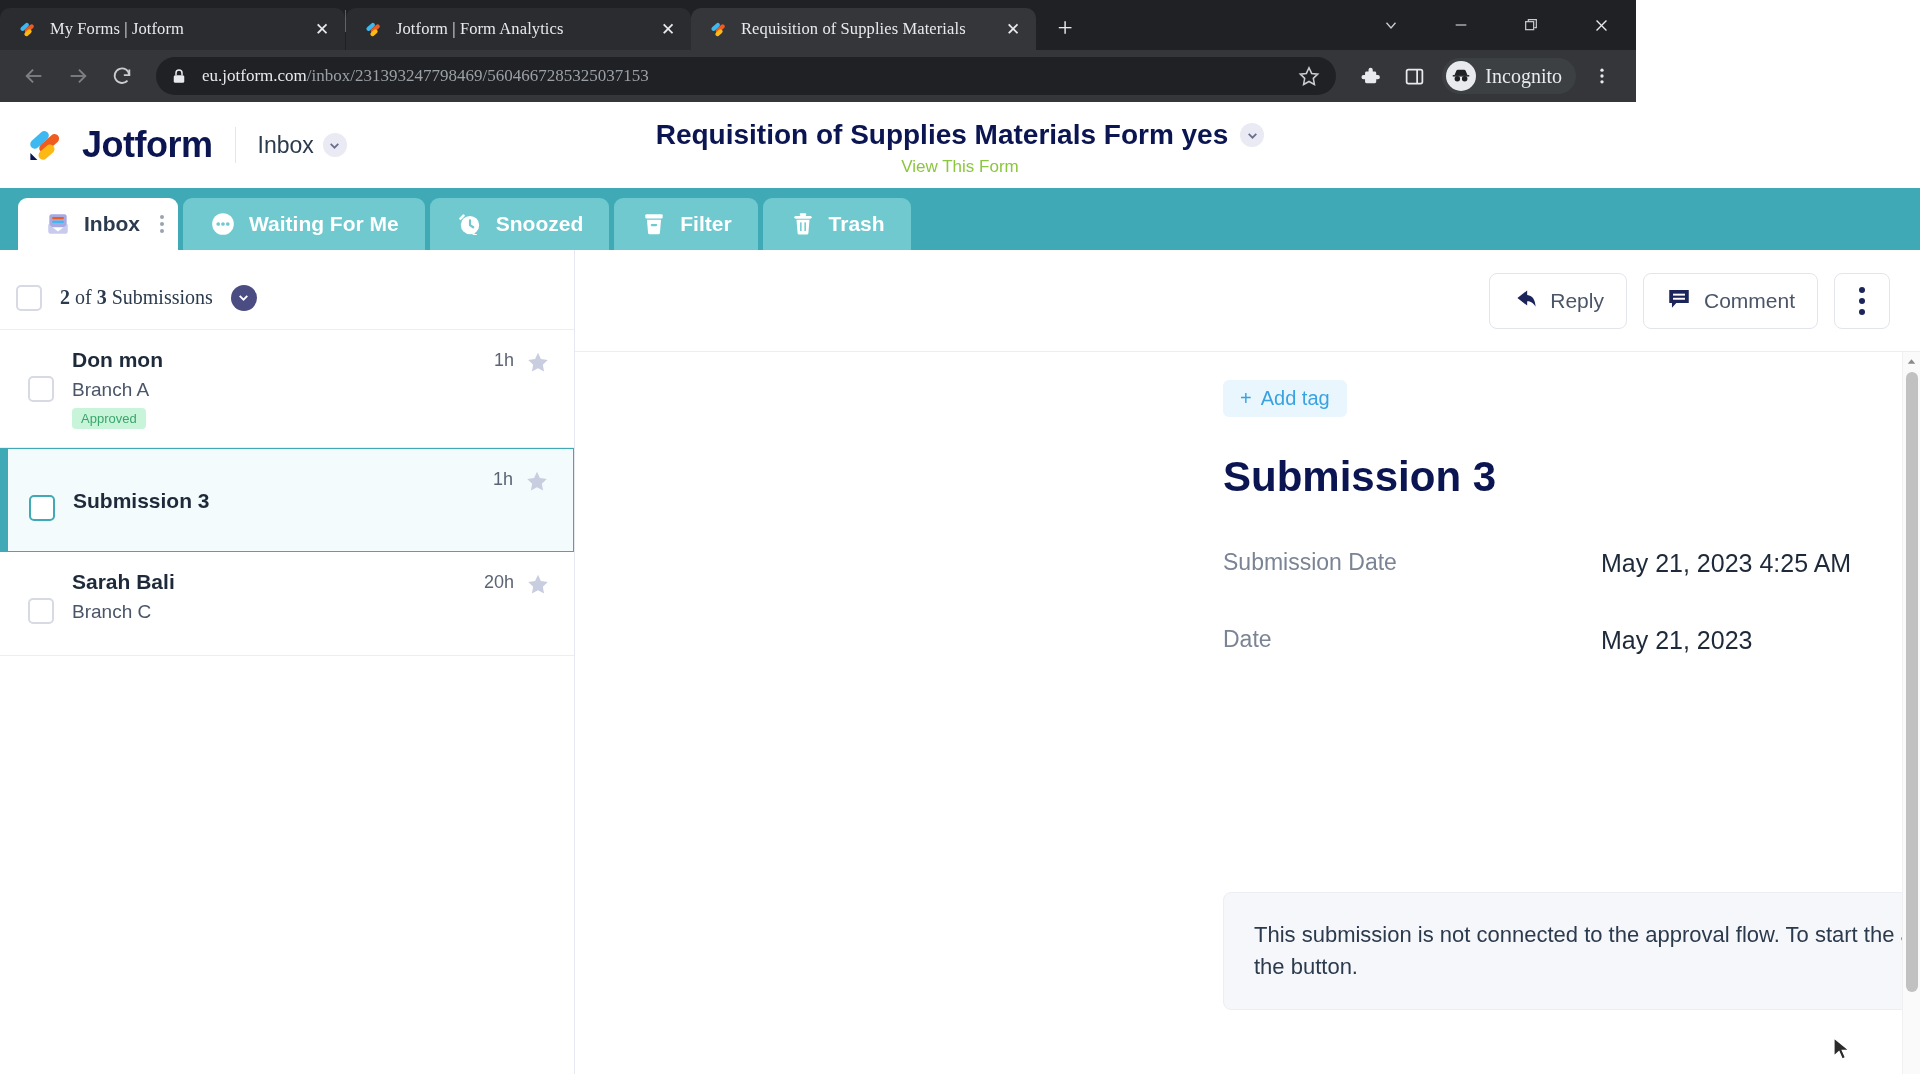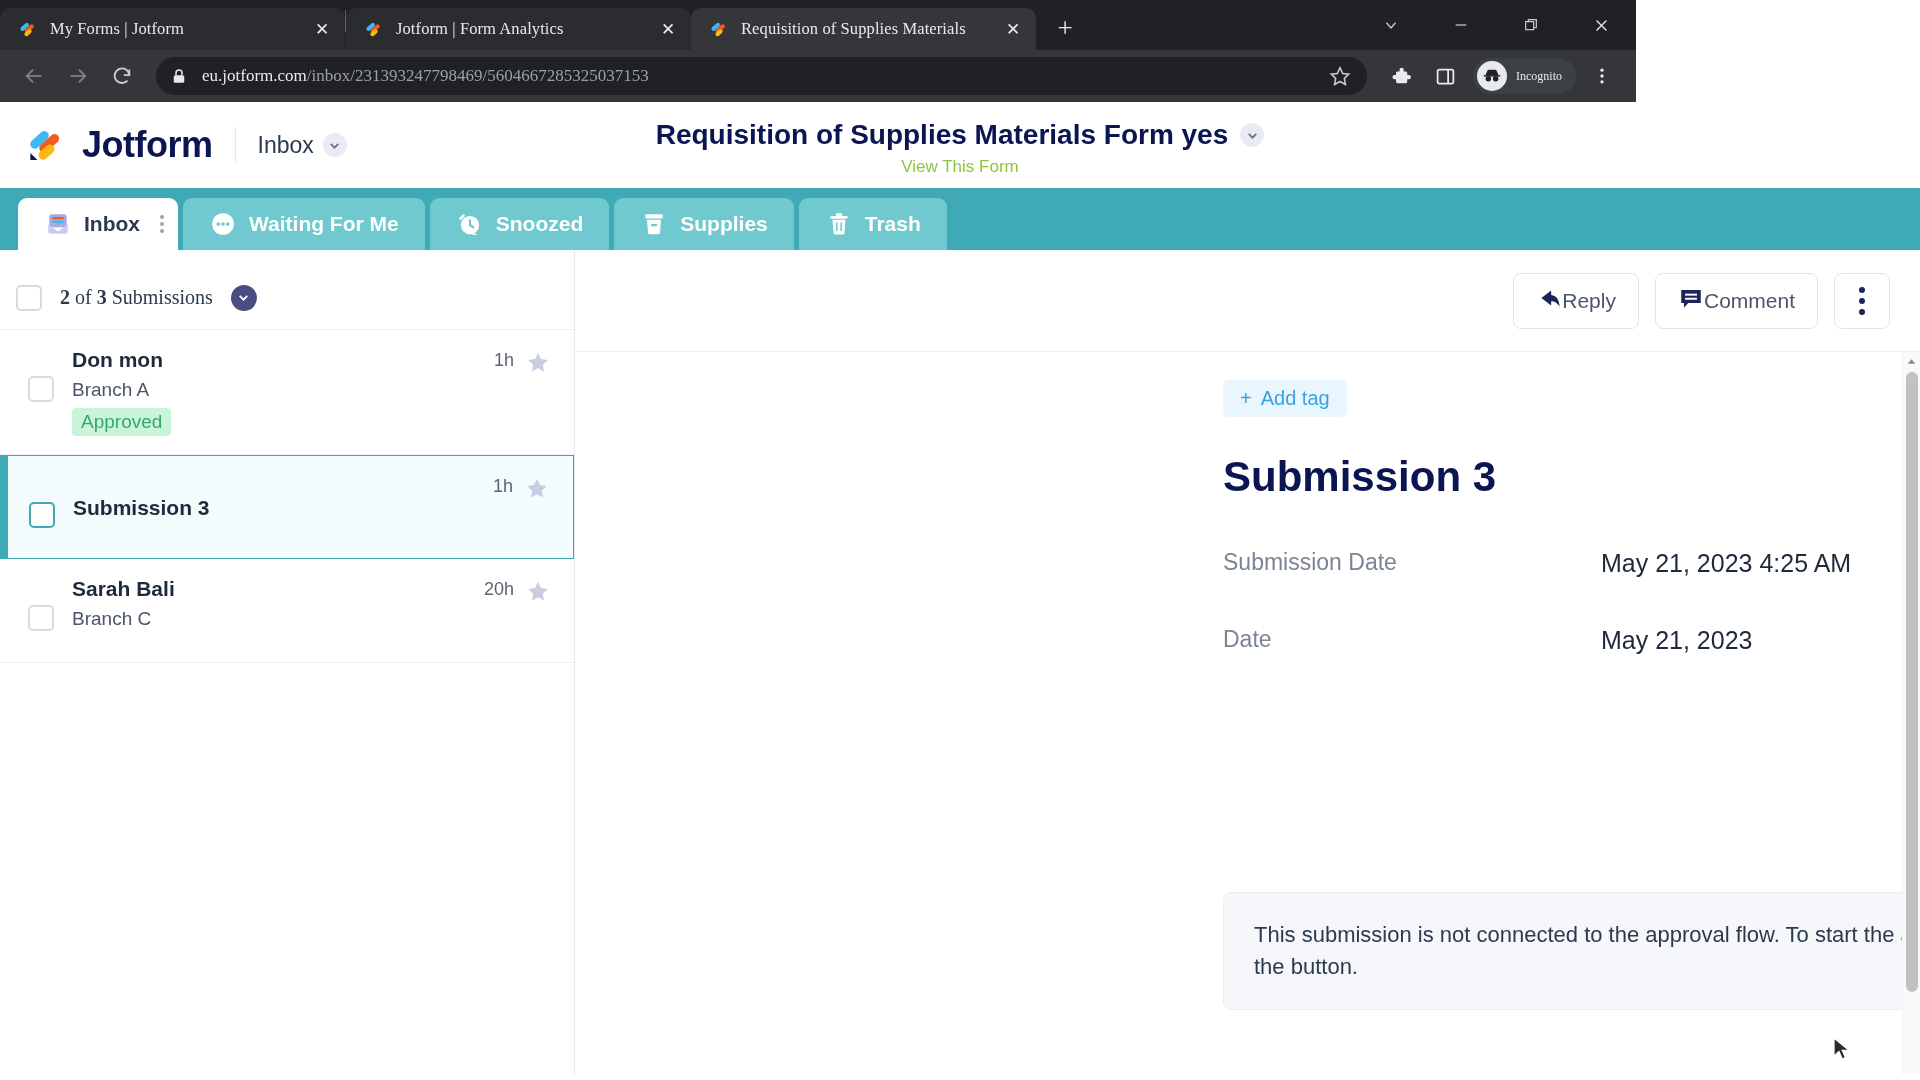--- a/index.html
+++ b/index.html
@@ -71,21 +71,21 @@
   #ext-btn, #sidepanel-btn { width:40px;height:40px;display:flex;align-items:center;
               justify-content:center;color:#e8eaed;border-radius:50%;}
   #incognito-pill {
     height: 36px; background: #3c4043; border-radius: 18px; display:flex;
     align-items:center; padding: 0 14px 0 4px; gap: 9px; margin-left: 4px;
   }
   #incognito-avatar {
     width:30px;height:30px;border-radius:50%;background:#e8eaed;
     display:flex;align-items:center;justify-content:center;
   }
-  #incognito-label { color:#e8eaed; font-size: 12px; }
+  #incognito-label { color:#e8eaed; font-size: 20px; }
   #chrome-menu-btn { width:40px;height:40px;display:flex;align-items:center;
               justify-content:center;color:#e8eaed;border-radius:50%; margin-left:2px;}
 
   
   #jf-header {
     height: 86px; background:#fff; display:flex; align-items:center;
     position: relative; padding: 0 0 0 26px;
   }
   #jf-logo-group { display:flex; align-items:center; gap: 14px; }
   #jf-logo-mark { width: 42px; height: 42px; position: relative; }
@@ -172,36 +172,36 @@
     border-bottom:1px solid #eceef3; position:relative; min-height: 104px;
   }
   .sub-item.selected {
     background:#f4fbfc; border:1px solid #3fa9b5; border-left:8px solid #3fa9b5;
     padding-left: 21px;
   }
   .sub-item-body { flex:1; display:flex; flex-direction:column; gap:7px; }
   .sub-name { font-size:21px; font-weight:700; color:#1e2a3a; }
   .sub-sub { font-size:19px; color:#4a5568; }
   .sub-badge {
-    align-self:flex-start; background:#c8f5da; color:#3ba56b; font-size:19px;
+    align-self:flex-start; background:#c8f5da; color:#3ba56b; font-size:13px;
     padding: 3px 9px; border-radius:4px;
   }
   .sub-meta { display:flex; align-items:flex-start; gap:12px; padding-top:2px; }
   .sub-time { font-size:18px; color:#5b6474; }
   .star { color:#c9cde0; font-size:24px; line-height:1; }
   .sub-item.selected .sub-name { font-weight:600; }
 
   
   #content { flex:1; display:flex; flex-direction:column; position:relative; background:#fff;}
   #content-toolbar {
     height: 102px; display:flex; align-items:center; justify-content:flex-end;
     padding: 0 30px; gap: 16px; border-bottom: 1px solid #eceef3;
   }
   .ct-btn {
-    height: 56px; display:flex; align-items:center; padding: 0 22px;
+    height: 56px; display:flex; align-items:center; gap:12px; padding: 0 22px;
     border:1px solid #e3e5ed; border-radius:8px; background:#fff;
     color:#4a5568; font-size:21px;
   }
   .ct-btn.icon-only { width:56px; padding:0; justify-content:center; }
   .kebab-v2 { display:flex;flex-direction:column;gap:5px; }
   .kebab-v2 i { width:6px;height:6px;border-radius:50%;background:#1b2559;display:block;}
 
   #content-scroll { flex:1; overflow:hidden; position:relative; padding: 0 0 0 0; }
   #content-inner { padding: 28px 40px 0 648px; }
   #addtag-btn {
@@ -453,21 +453,21 @@
   </div>
 
   <div class="jf-tab">
     <span class="jf-tab-icon">
       <svg width="26" height="26" viewBox="0 0 24 24">
         <rect x="4" y="3" width="16" height="4" rx="1" fill="#fff"></rect>
         <path d="M5.5 8h13l-1 12a1.5 1.5 0 0 1-1.5 1.4H8a1.5 1.5 0 0 1-1.5-1.4z" fill="#fff"></path>
         <rect x="9" y="12" width="6" height="2" rx="1" fill="#6fc9cf"></rect>
       </svg>
     </span>
-    <span>Supplies</span>
+    <span>Filter</span>
   </div>
 
   <div class="jf-tab">
     <span class="jf-tab-icon">
       <svg width="26" height="26" viewBox="0 0 24 24">
         <rect x="4" y="4.5" width="16" height="2.6" rx="1.3" fill="#fff"></rect>
         <rect x="9" y="2" width="6" height="2.5" rx="1" fill="#fff"></rect>
         <path d="M6 8h12l-1 12.2c-.06.9-.8 1.6-1.7 1.6H8.7c-.9 0-1.64-.7-1.7-1.6z" fill="#fff"></path>
         <rect x="9.3" y="10.5" width="1.4" height="8" fill="#6fc9cf"></rect>
         <rect x="13.3" y="10.5" width="1.4" height="8" fill="#6fc9cf"></rect>

